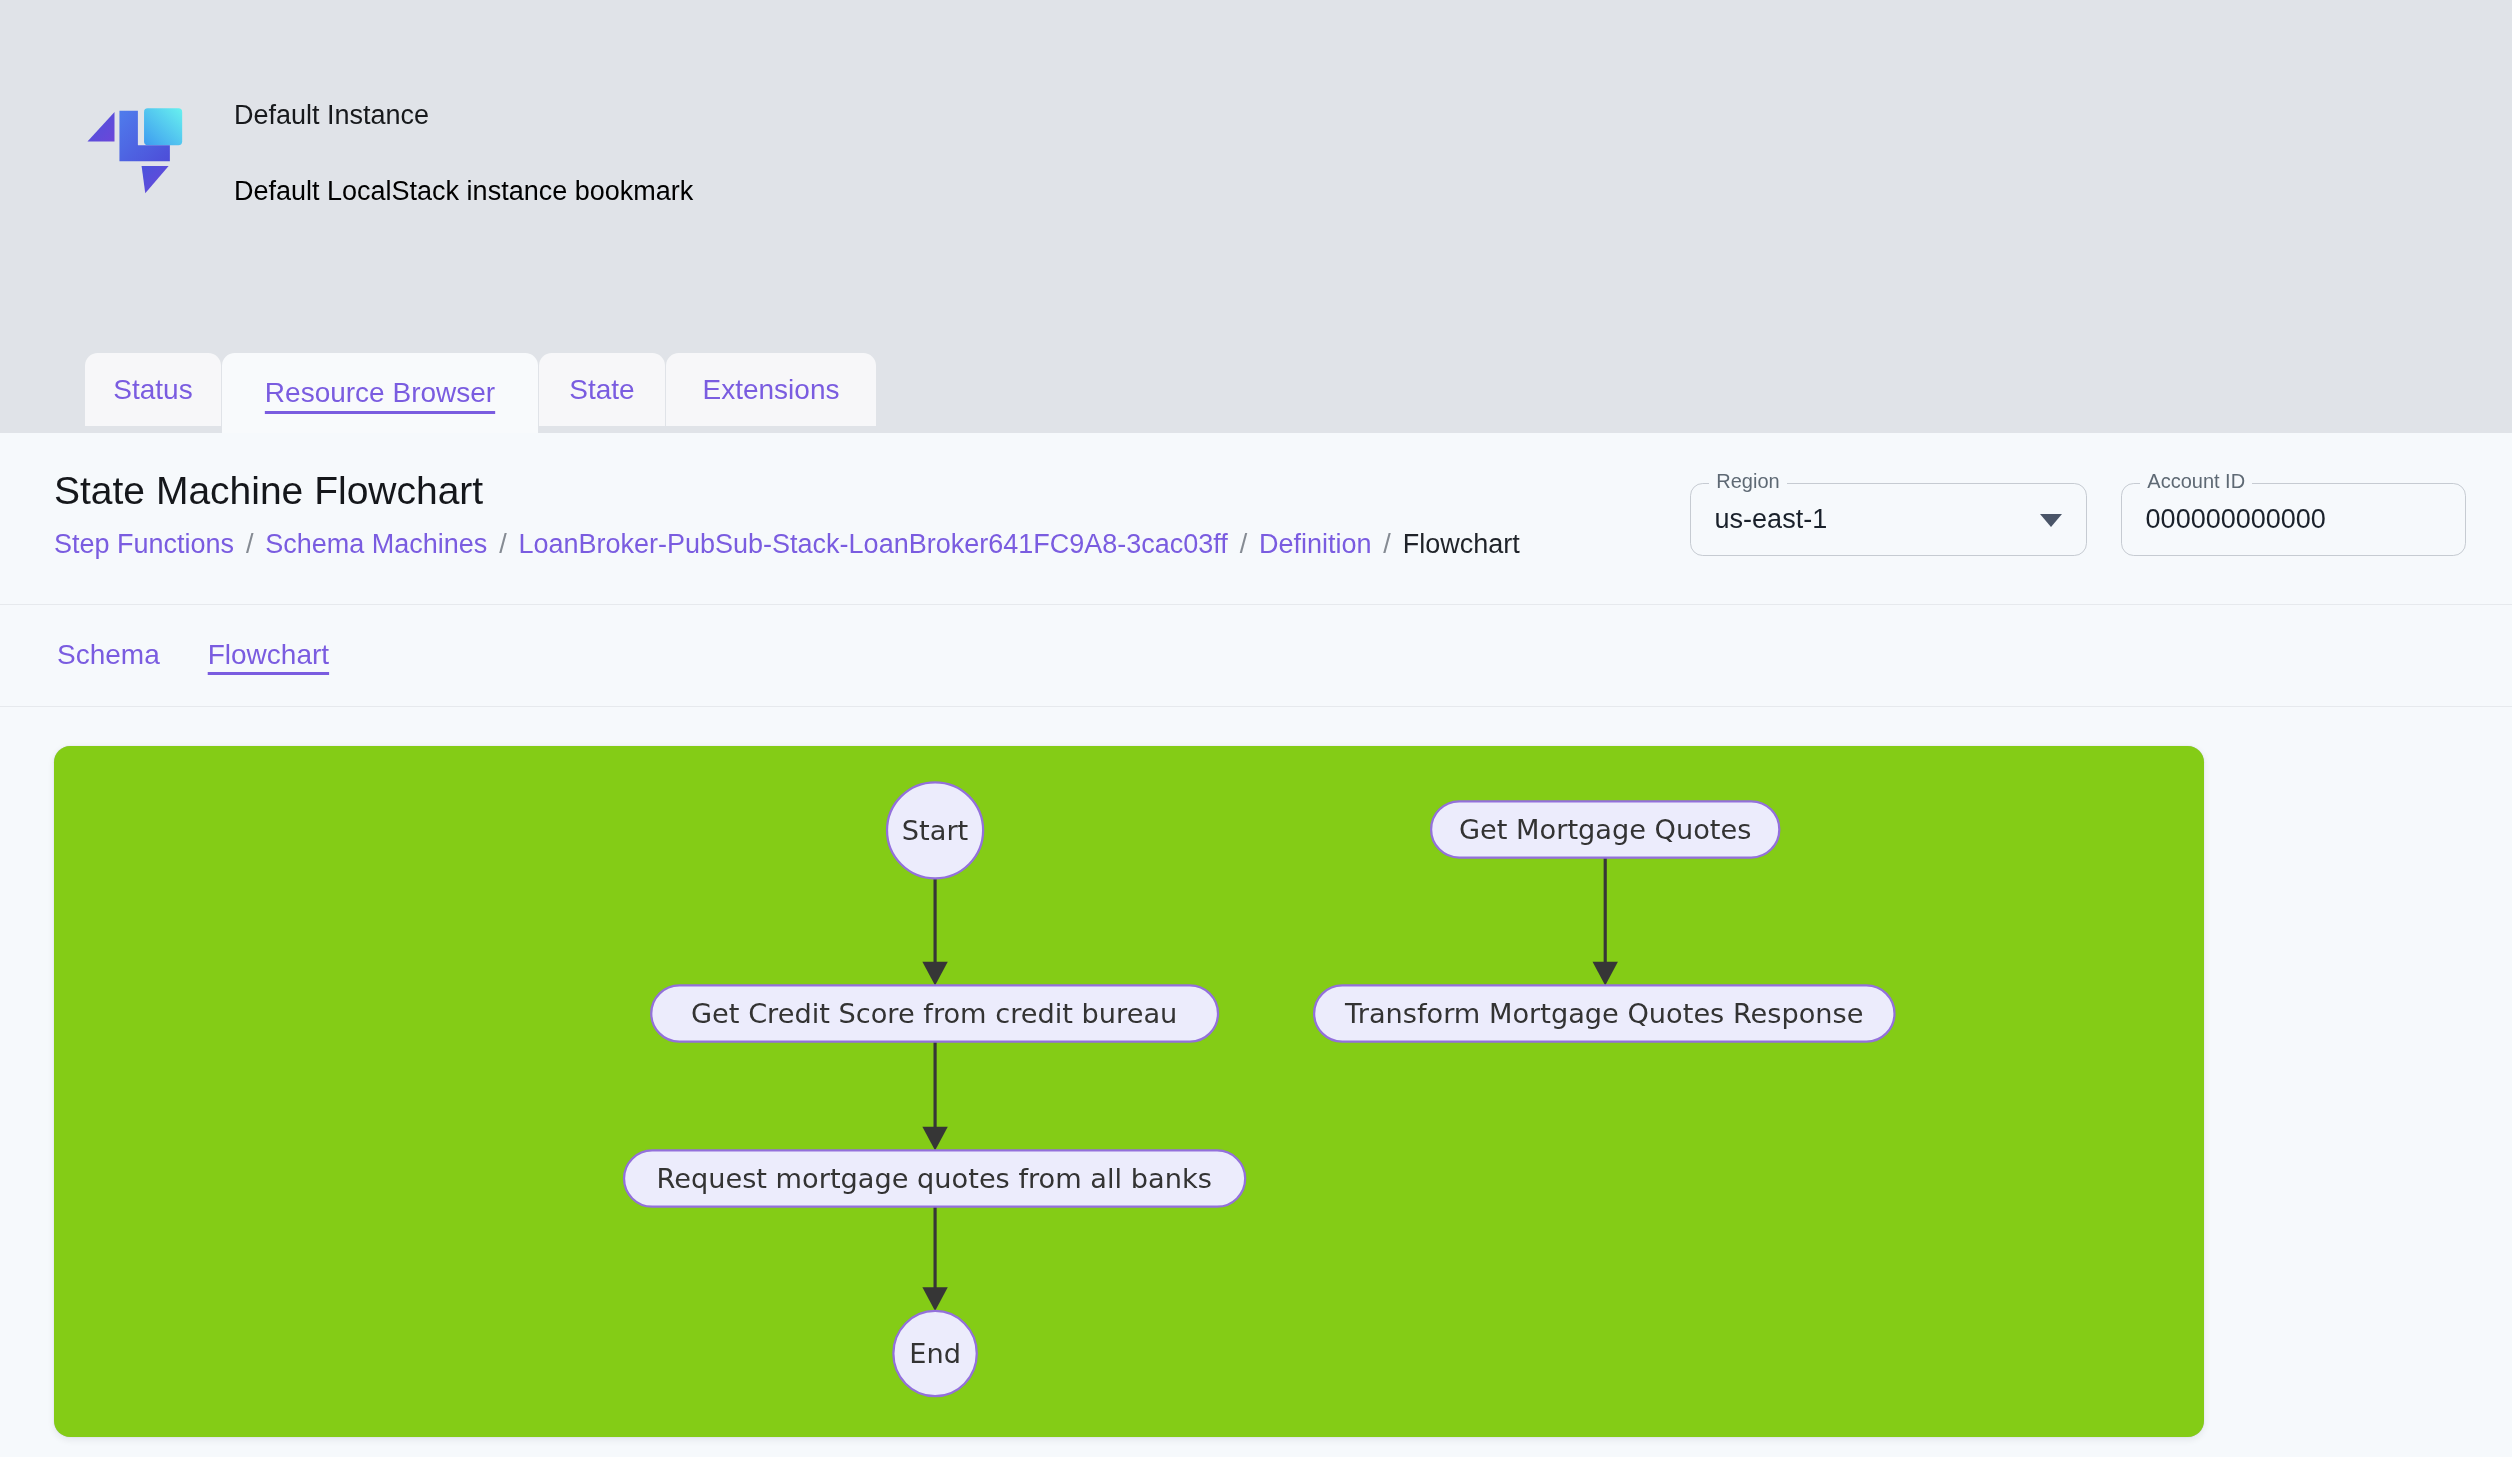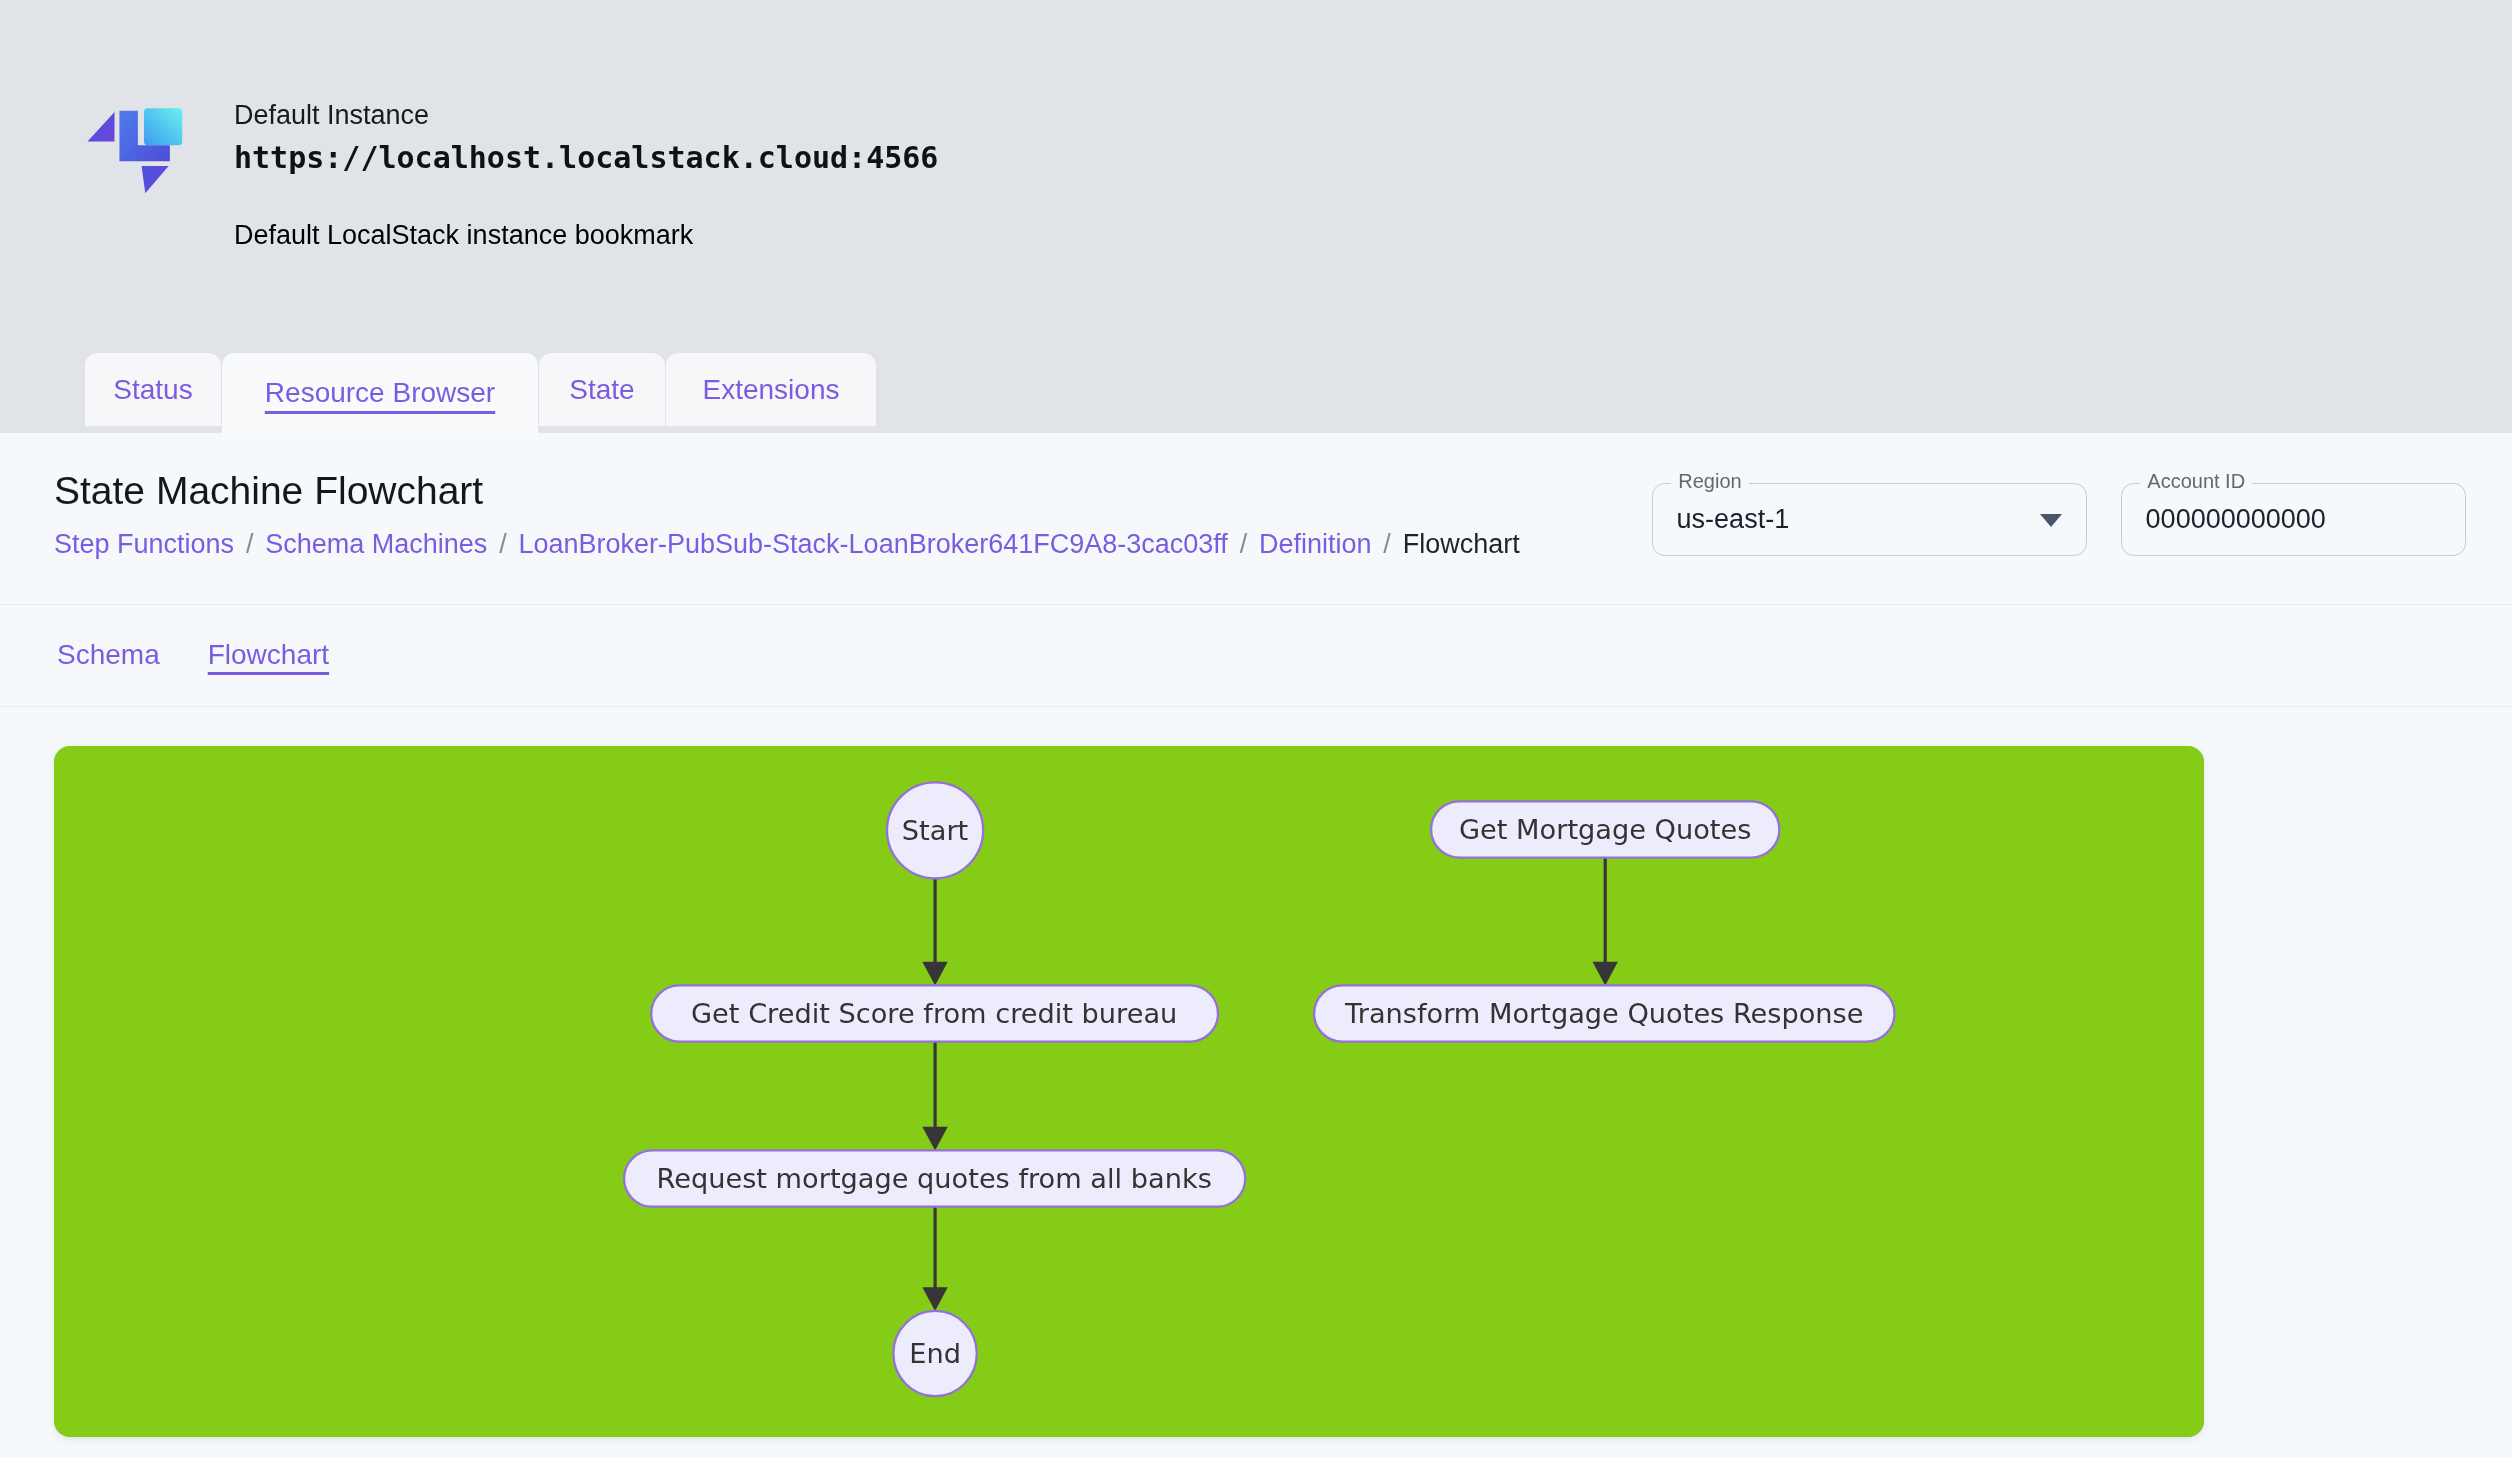--- a/index.html
+++ b/index.html
@@ -36,21 +36,21 @@
   .panel { position:absolute; left:0; top:433px; width:2512px; height:1024px; background:#F6F9FC; }
   .page-title { position:absolute; left:54px; top:36px; font-size:39px; font-weight:500; color:#15171B; }
   .breadcrumb { position:absolute; left:54px; top:96px; display:flex; align-items:center; gap:11.8px; font-size:27px; }
   .crumb-link { color:#7A5CE0; cursor:pointer; }
   .crumb-sep { color:#858B93; }
   .crumb-current { color:#1F2329; }
 
   .fields { position:absolute; top:50px; right:46px; display:flex; gap:34px; }
   .field { position:relative; height:73px; border:1.8px solid #C6CBD2; border-radius:12.7px; }
   .field-label { position:absolute; top:-13.6px; left:18px; padding:0 7.3px; background:#F6F9FC; font-size:20px; color:#5E6974; }
-  .field-region { width:435px; cursor:pointer;text-align:center; }
+  .field-region { width:397px; cursor:pointer;text-align:center; }
   .field-account { width:345px; }
   .field-value { height:100%; display:flex; align-items:center; padding:0 23.6px; font-size:27px; color:#1A212B; }
   .field-input { width:100%; height:100%; border:none; outline:none; background:transparent; padding:0 23.6px; font-size:27px; color:#1A212B; font-family:"Liberation Sans", sans-serif; }
   .select-arrow { position:absolute; right:23.6px; top:50%; margin-top:-5.4px; width:0; height:0;
                   border-left:11px solid transparent; border-right:11px solid transparent; border-top:13.6px solid #4A5568; }
 
   .divider { position:absolute; left:0; width:2512px; border-top:1.8px solid #E6E9ED; }
   .div1 { top:171px; } .div2 { top:273px; }
 
   .subtabs { position:absolute; left:57px; top:201px; display:flex; gap:48px; font-size:28px; }
@@ -83,21 +83,20 @@
       </linearGradient>
     </defs>
     <rect x="48" y="10" width="31" height="30" rx="3" fill="url(#gCyan)"></rect>
     <path d="M28,12 H43 V40 H69 V53 H28 Z" fill="url(#gBlue)"></path>
     <path d="M2,37 L24,13 L24,37 Z" fill="url(#gPurple)"></path>
     <path d="M46,57 L68,57 L49,79 Z" fill="url(#gPurple)"></path>
   </svg>
 
   <div class="instance-text">
     <div class="instance-name">Default Instance</div>
-    <div class="instance-url">https://localhost.localstack.cloud:4566</div>
     <div class="instance-desc">Default LocalStack instance bookmark</div>
   </div>
 
 
   <nav class="tabs">
     <div class="tab tab-status">Status</div>
     <div class="tab tab-rb active">Resource Browser</div>
     <div class="tab tab-state">State</div>
     <div class="tab tab-ext">Extensions</div>
   </nav>

